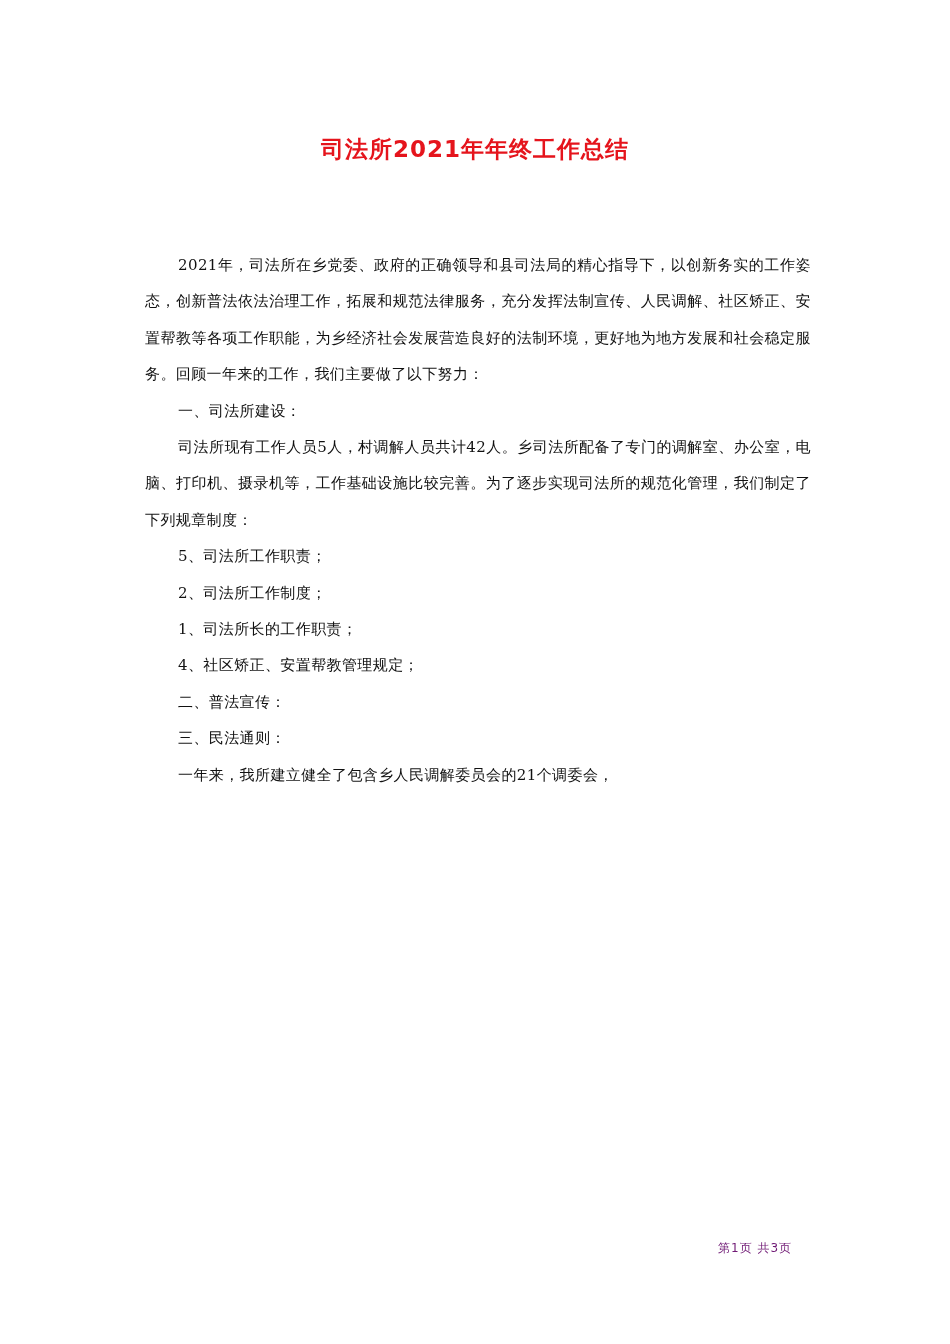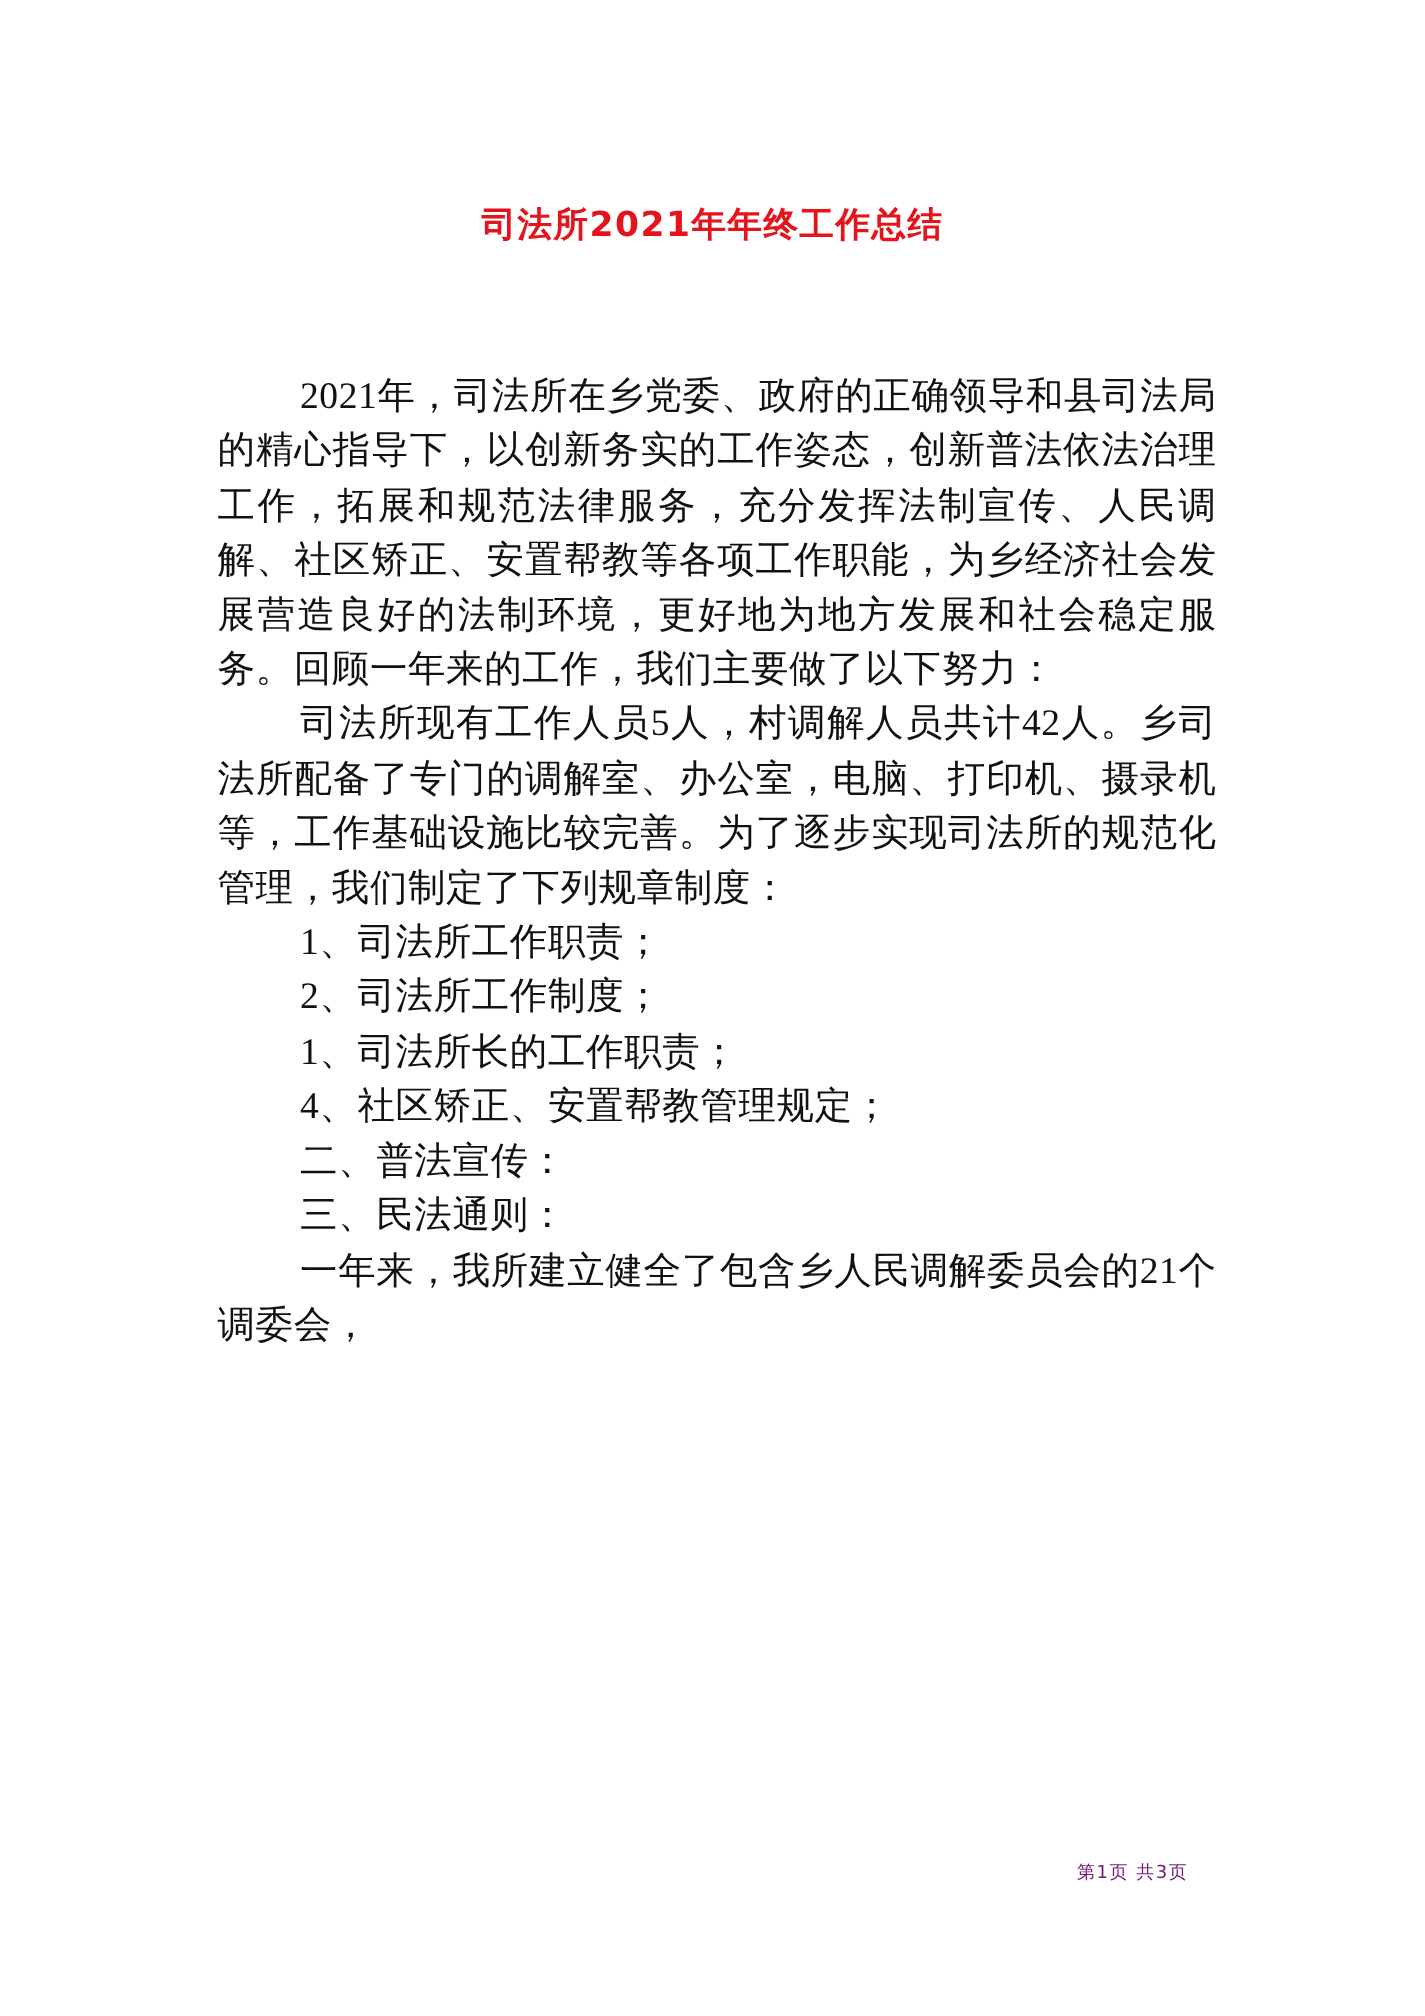--- a/index.html
+++ b/index.html
@@ -1,36 +1,37 @@
 <!DOCTYPE html>
 <html><head>
 <meta charset="utf-8">
 <style>
   html, body { margin:0; padding:0; background:#ffffff; }
   body { width:950px; height:1344px; position:relative; overflow:hidden;
          font-family:"DejaVu Serif","Liberation Serif",serif; color:#111; }
   .title { position:absolute; top:134px; left:0; width:950px; text-align:center;
            font-size:23px; font-weight:bold; color:#e5141c; letter-spacing:1px;
            font-family:"DejaVu Sans","Liberation Sans",sans-serif; }
-  .body { position:absolute; top:247px; left:145px; width:666px; font-size:25px;
-          line-height:36.4px; letter-spacing:0.4px;font-family:Liberation Serif, serif; }
+  .body { position:absolute; top:247px; left:145px; width:666px; font-size:15px;
+          line-height:36.4px; letter-spacing:0.4px; }
   .body p { margin:0; text-indent:2.2em; text-align:justify; }
   .body p.item { text-indent:2.2em; }
   .footer { position:absolute; top:1240px; left:718px; font-size:12px; color:#701a75;
             font-family:"DejaVu Sans","Liberation Sans",sans-serif; letter-spacing:1px; }
 </style>
 </head>
 <body>
 
 <div class="title">司法所2021年年终工作总结</div>
 
 <div class="body">
   <p>2021年，司法所在乡党委、政府的正确领导和县司法局的精心指导下，以创新务实的工作姿态，创新普法依法治理工作，拓展和规范法律服务，充分发挥法制宣传、人民调解、社区矫正、安置帮教等各项工作职能，为乡经济社会发展营造良好的法制环境，更好地为地方发展和社会稳定服务。回顾一年来的工作，我们主要做了以下努力：</p>
+  <p>一、司法所建设：</p>
   <p>司法所现有工作人员5人，村调解人员共计42人。乡司法所配备了专门的调解室、办公室，电脑、打印机、摄录机等，工作基础设施比较完善。为了逐步实现司法所的规范化管理，我们制定了下列规章制度：</p>
-  <p class="item">1、司法所工作职责；</p>
+  <p class="item">5、司法所工作职责；</p>
   <p class="item">2、司法所工作制度；</p>
   <p class="item">1、司法所长的工作职责；</p>
   <p class="item">4、社区矫正、安置帮教管理规定；</p>
   <p>二、普法宣传：</p>
   <p>三、民法通则：</p>
   <p>一年来，我所建立健全了包含乡人民调解委员会的21个调委会，</p>
 </div>
 
 <div class="footer">第1页 共3页</div>
 

